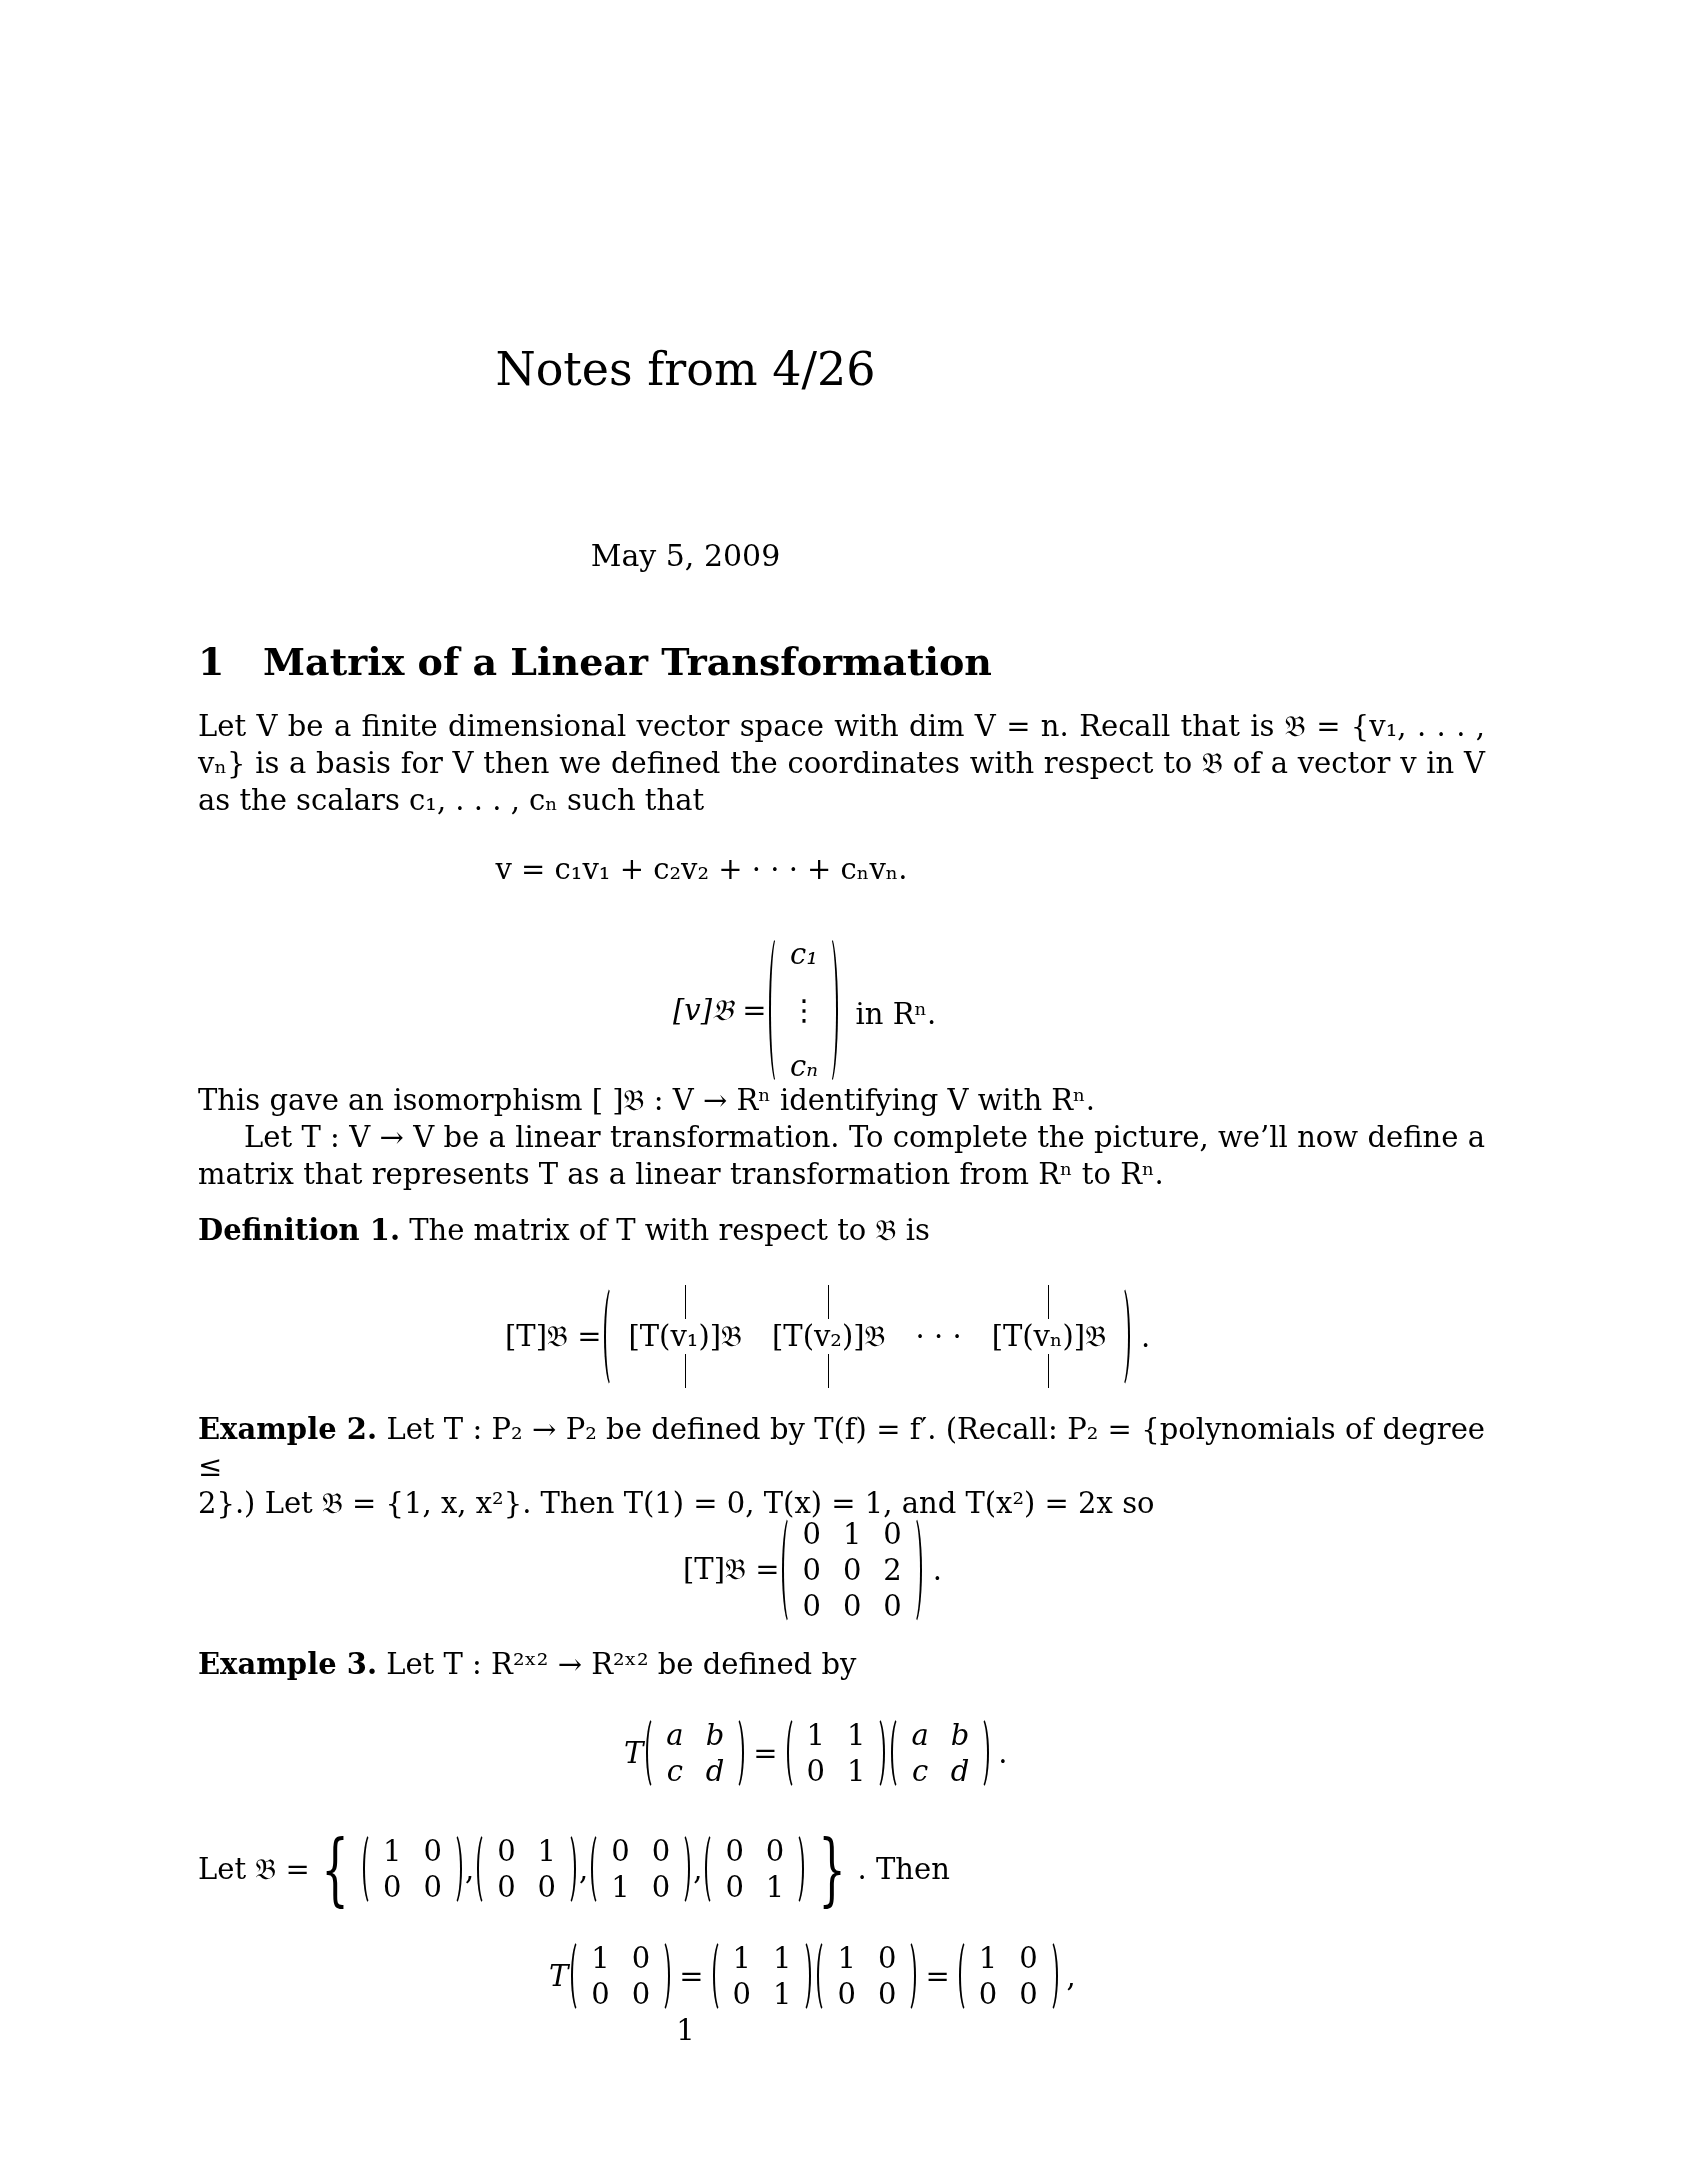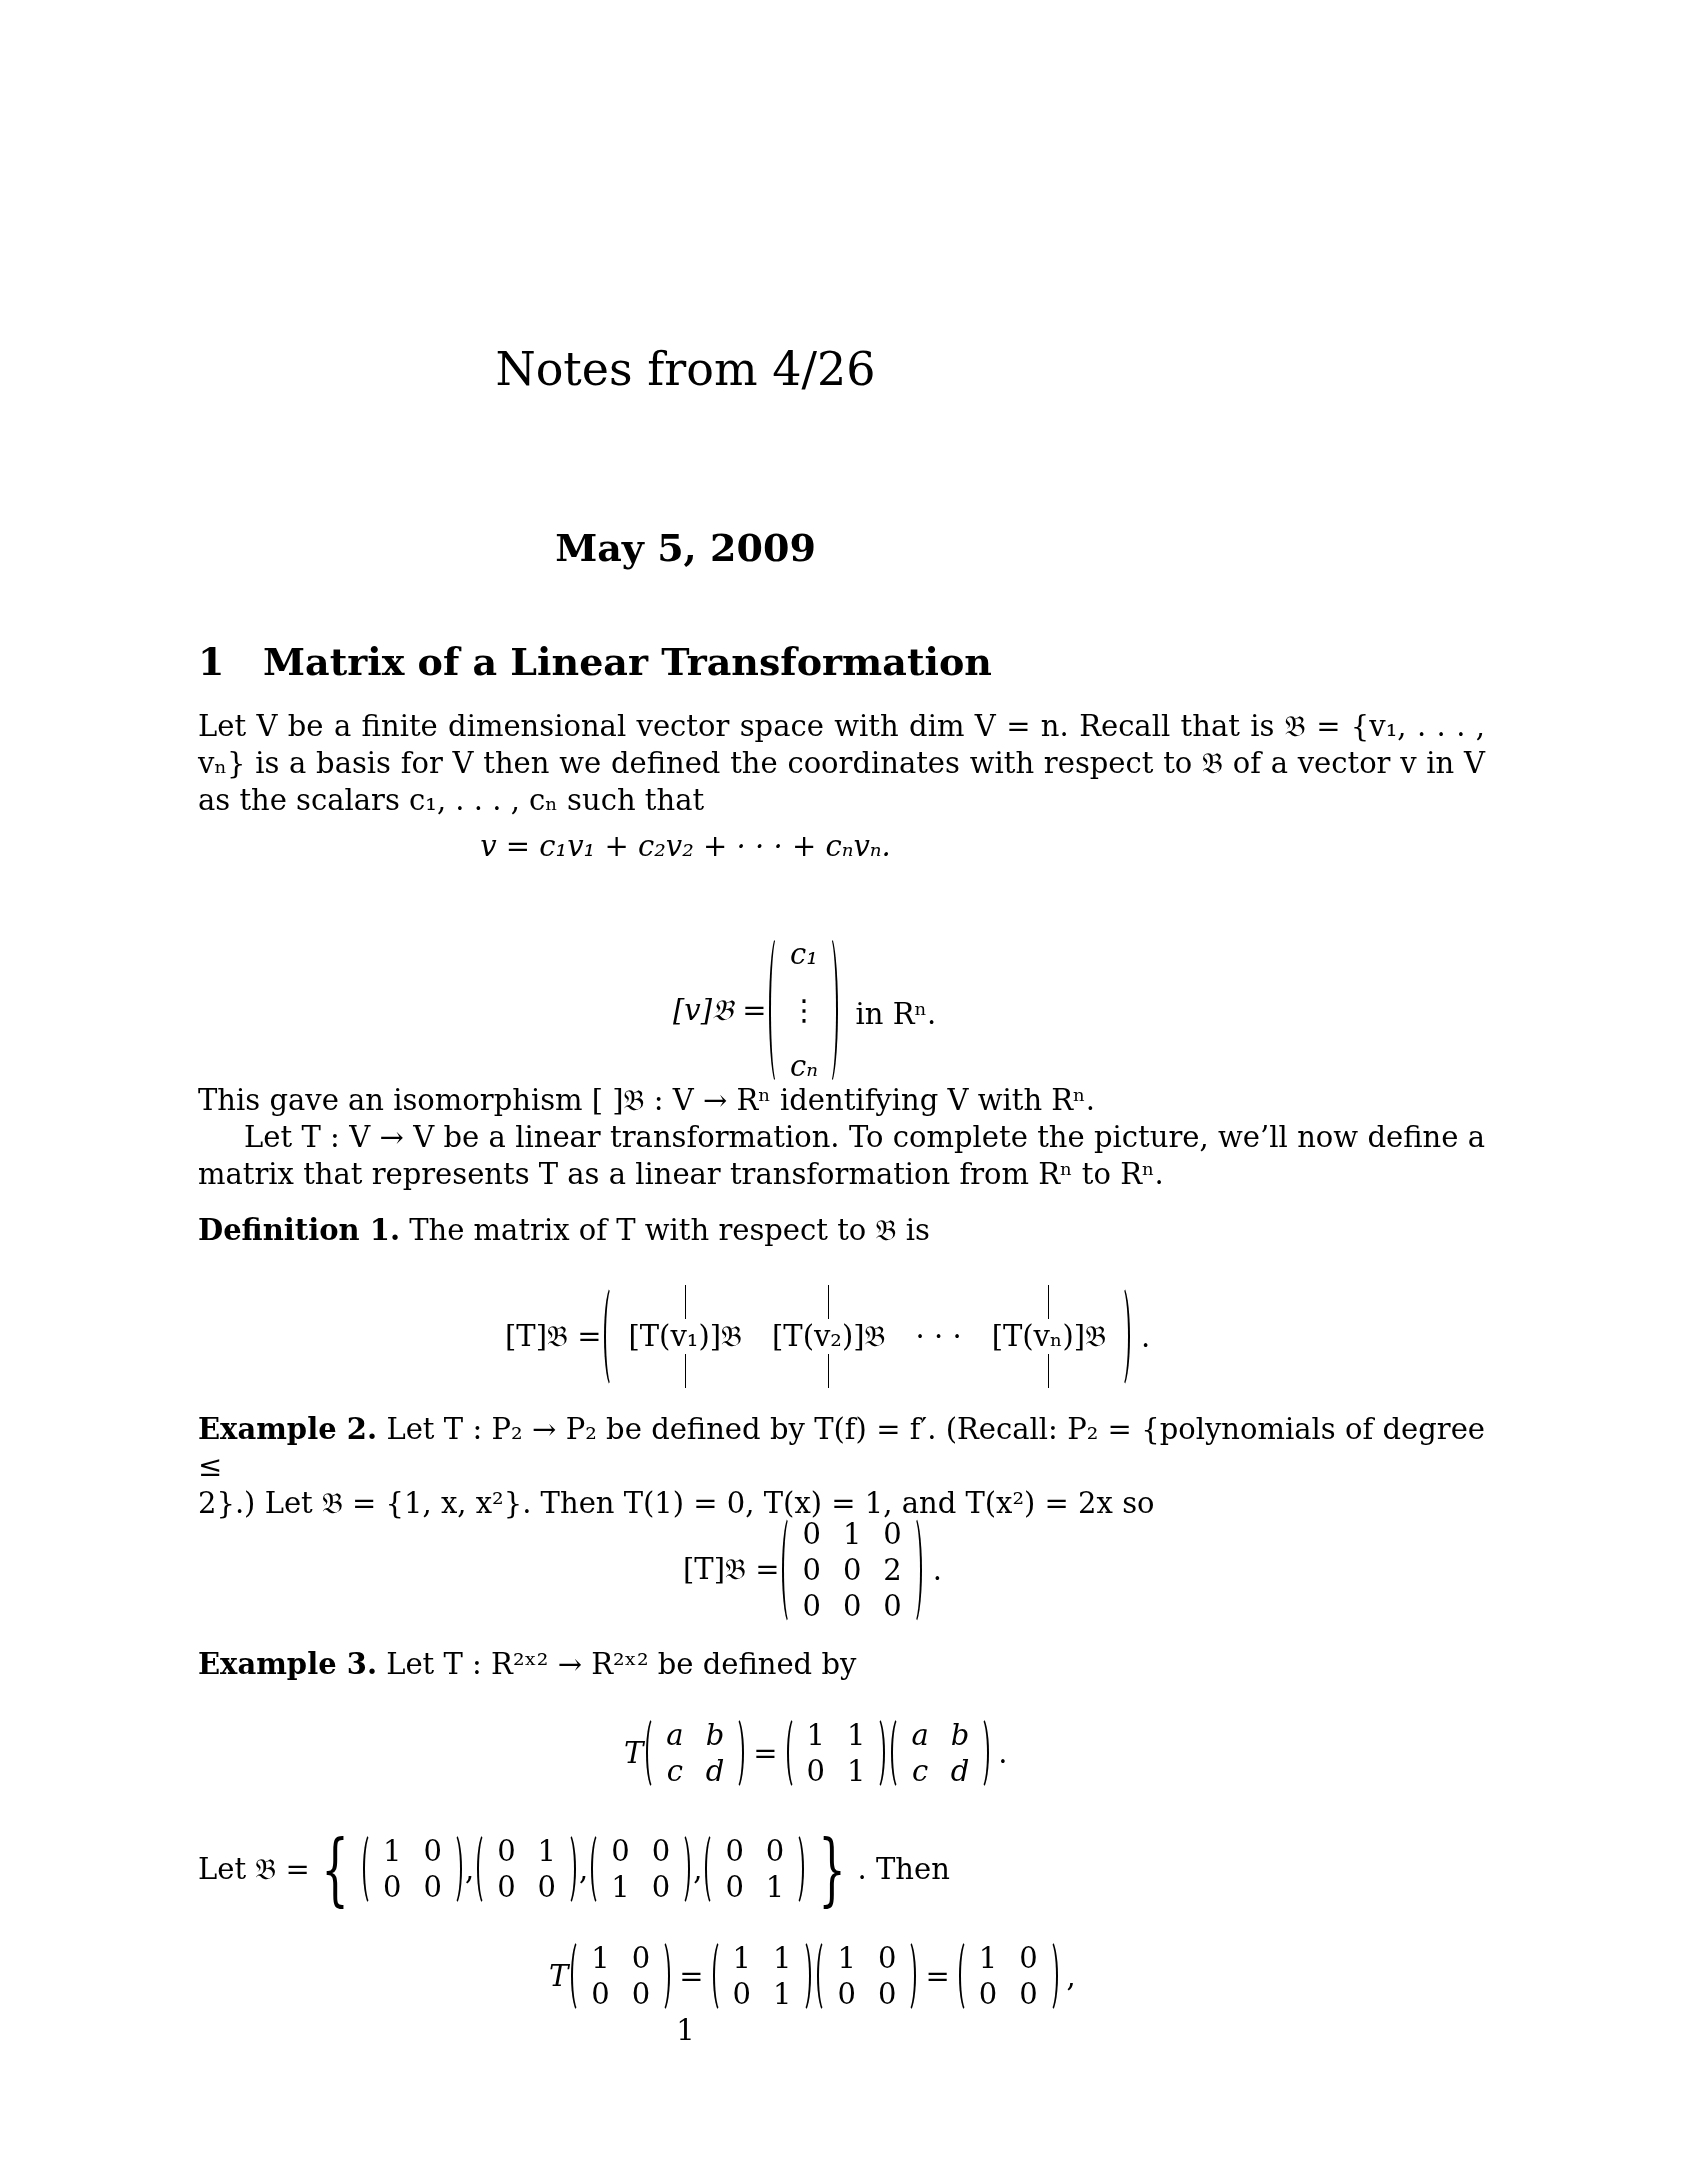--- a/index.html
+++ b/index.html
@@ -3,21 +3,21 @@
 <meta charset="utf-8">
 <style>
   html, body { margin: 0; padding: 0; background: #ffffff; }
   body { width: 1683px; height: 2178px; position: relative; overflow: hidden;
          font-family: "DejaVu Serif", "Liberation Serif", serif; color: #000; }
   .page { position: absolute; left: 0; top: 0; width: 1683px; height: 2178px; }
   .abs { position: absolute; }
   .center { text-align: center; width: 1371px; left: 0; }
   .title { top: 342px; font-size: 46px; }
   .author { top: 455px; font-size: 30px; }
-  .date { top: 525px; font-size: 38px; font-weight: bold; }
+  .date { top: 538px; font-size: 30px; }
   .section { top: 639px; left: 198px; font-size: 38px; font-weight: bold; }
   .section .num { display: inline-block; width: 65px; }
   .para { left: 198px; width: 1287px; font-size: 29px; line-height: 37px; text-align: justify; }
   .para.indent { text-indent: 46px; }
   .line { left: 198px; font-size: 29px; white-space: nowrap; }
   i, .m { font-style: italic; }
   .bf { font-weight: bold; }
   .disp { font-size: 29px; white-space: nowrap; display: flex; align-items: center; }
   .paren { display: inline-flex; align-items: stretch; margin: 0 3px; }
   .paren .lp, .paren .rp { width: 14px; border: 2px solid #000; }
@@ -39,21 +39,21 @@
 <div class="page">
 
   <div class="abs center title">Notes from 4/26</div>
   <div class="abs center date">May 5, 2009</div>
 
   <div class="abs section">
     <span class="num">1</span><span>Matrix of a Linear Transformation</span>
   </div>
 
   <div class="abs para" style="top:708px;">Let V be a finite dimensional vector space with dim V = n. Recall that is 𝔅 = {v₁, . . . , vₙ} is a basis for V then we defined the coordinates with respect to 𝔅 of a vector v in V as the scalars c₁, . . . , cₙ such that</div>
-  <div class="abs center" style="top:829px;font-size:29px;font-style:italic;">v = c₁v₁ + c₂v₂ + · · · + cₙvₙ.</div>
+  <div class="abs center" style="top:852px;font-size:29px;padding-left:16px;">v = c₁v₁ + c₂v₂ + · · · + cₙvₙ.</div>
 
 
   <div class="abs disp" style="top:921px;left:673px;height:178px;">
     <span style="font-style:italic;">[v]𝔅 =</span>
     <span class="paren">
       <span class="lp"></span>
       <span class="mat mat1" style="gap:22px 0;">
         <span style="font-style:italic;">c₁</span>
         <span>⋮</span>
         <span style="font-style:italic;">cₙ</span>

